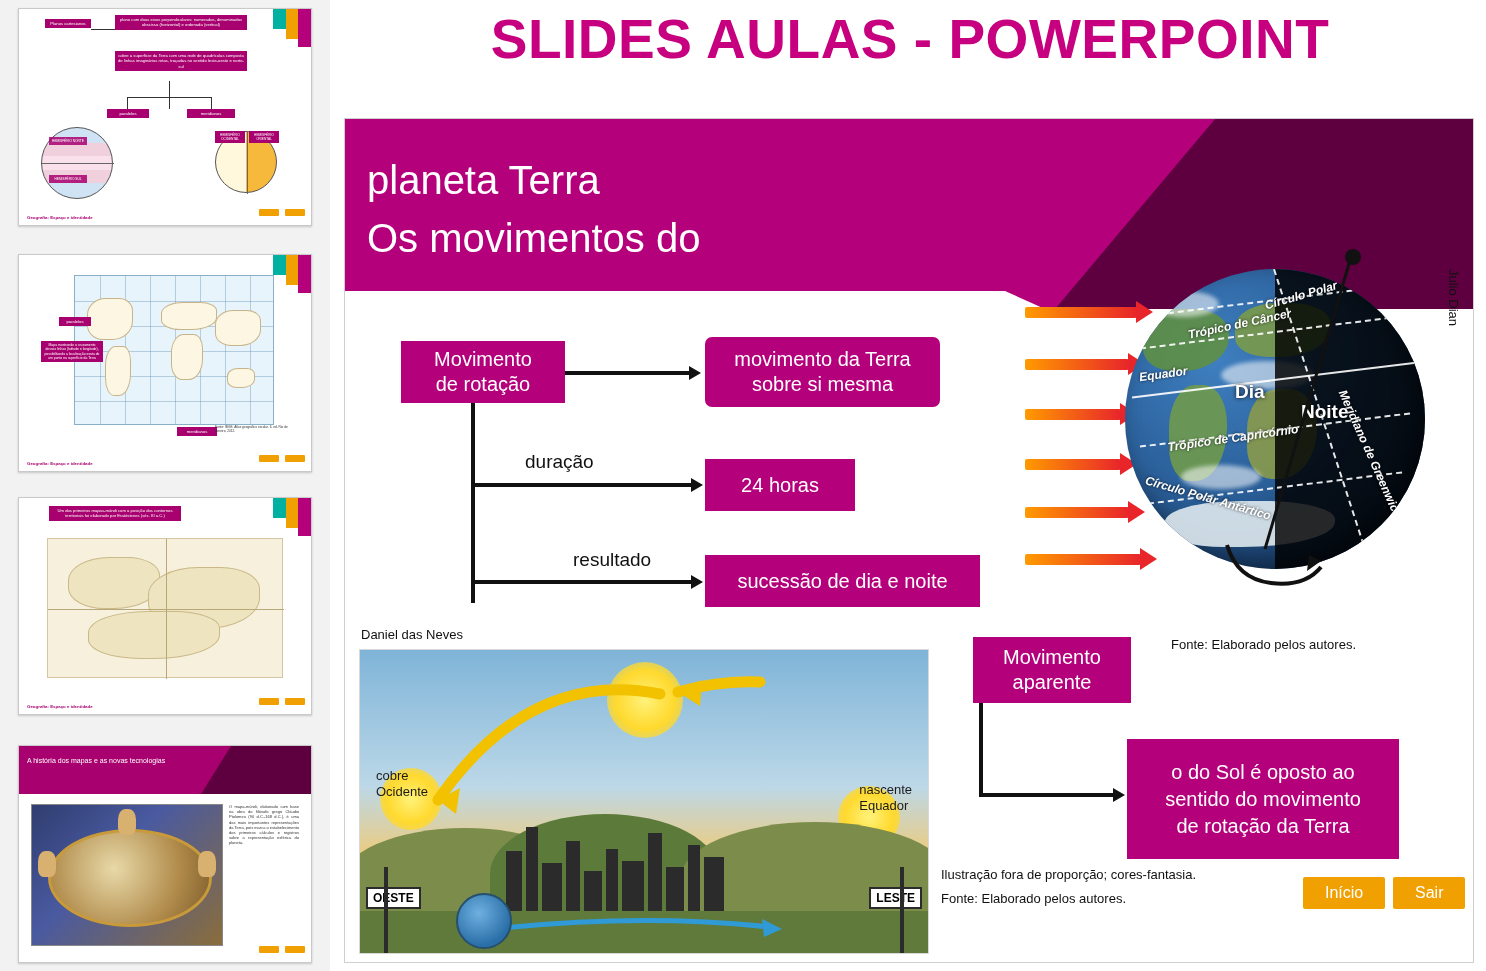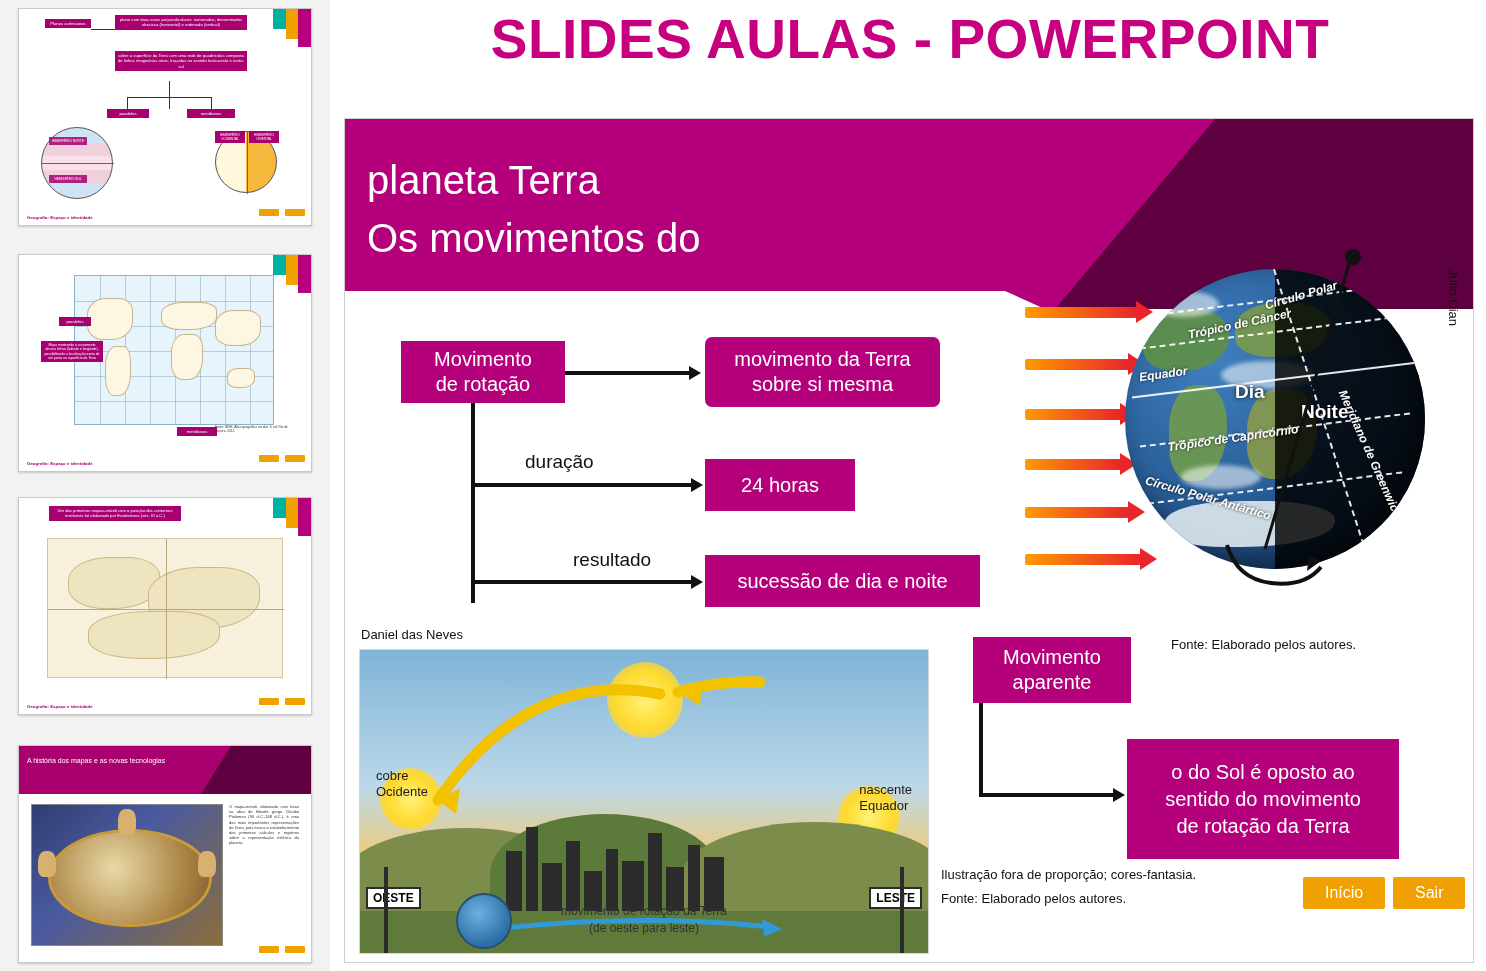--- a/index.html
+++ b/index.html
@@ -687,24 +687,20 @@
         <div style="position:absolute;left:24px;bottom:0;width:4px;height:86px;background:#2b2b2b;"></div>
         <div style="position:absolute;right:24px;bottom:0;width:4px;height:86px;background:#2b2b2b;"></div>
 
         <svg style="position:absolute;left:130px;bottom:8px;width:300px;height:34px;" viewBox="0 0 300 34">
           <path d="M4 18 Q150 2 280 16" fill="none" stroke="#2f9ad6" stroke-width="5"></path>
           <polygon points="292,18 272,8 274,26" fill="#2f9ad6"></polygon>
         </svg>
 
         <div style="position:absolute;left:96px;bottom:4px;width:52px;height:52px;border-radius:50%;background:radial-gradient(circle at 40% 35%,#6fb0e0,#2a6fa8 70%);border:2px solid #27506f;"></div>
 
-        <div class="scene-caption" style="left:0;bottom:16px;">
-          <div>movimento de rotação da Terra</div>
-          <div>(de oeste para leste)</div>
-        </div>
       </div>
 
       <div class="credit" style="left:596px;top:748px;">Ilustração fora de proporção; cores-fantasia.</div>
       <div class="credit" style="left:596px;top:772px;">Fonte: Elaborado pelos autores.</div>
 
       <button class="nav-btn" style="left:958px;top:758px;">Início</button>
       <button class="nav-btn" style="left:1048px;top:758px;">Sair</button>
     </div>
   </div>
 </div>

